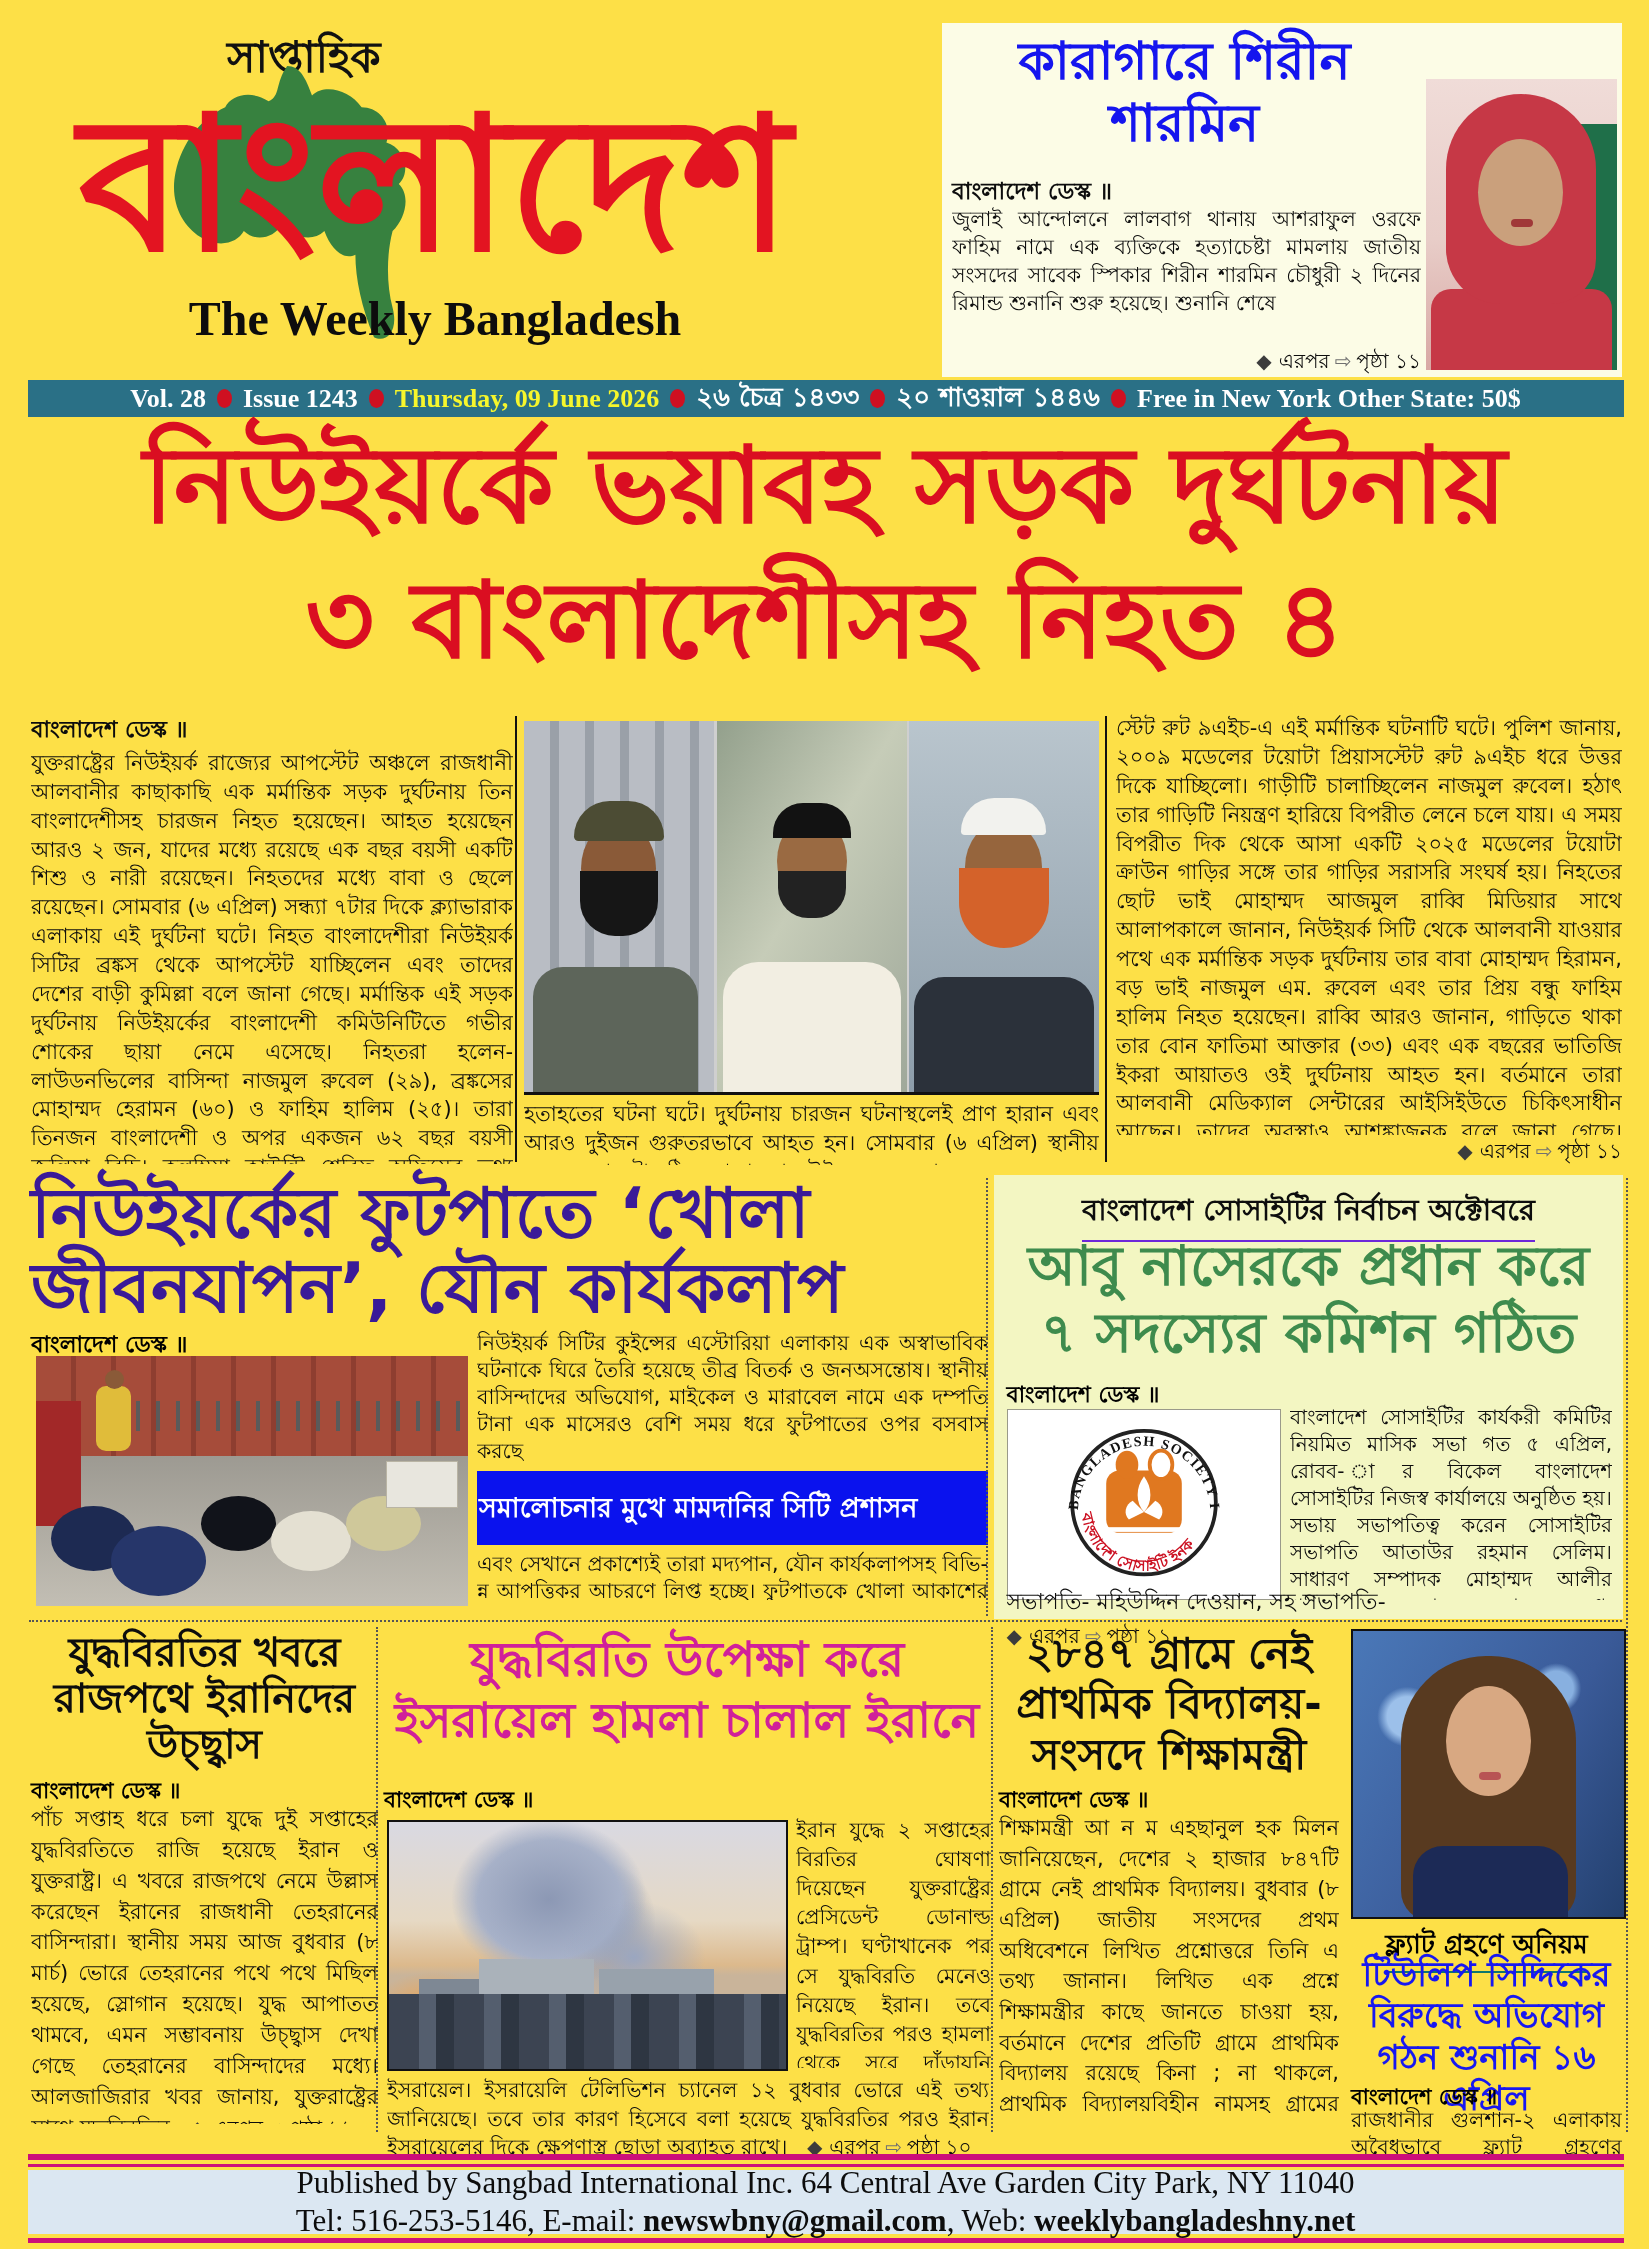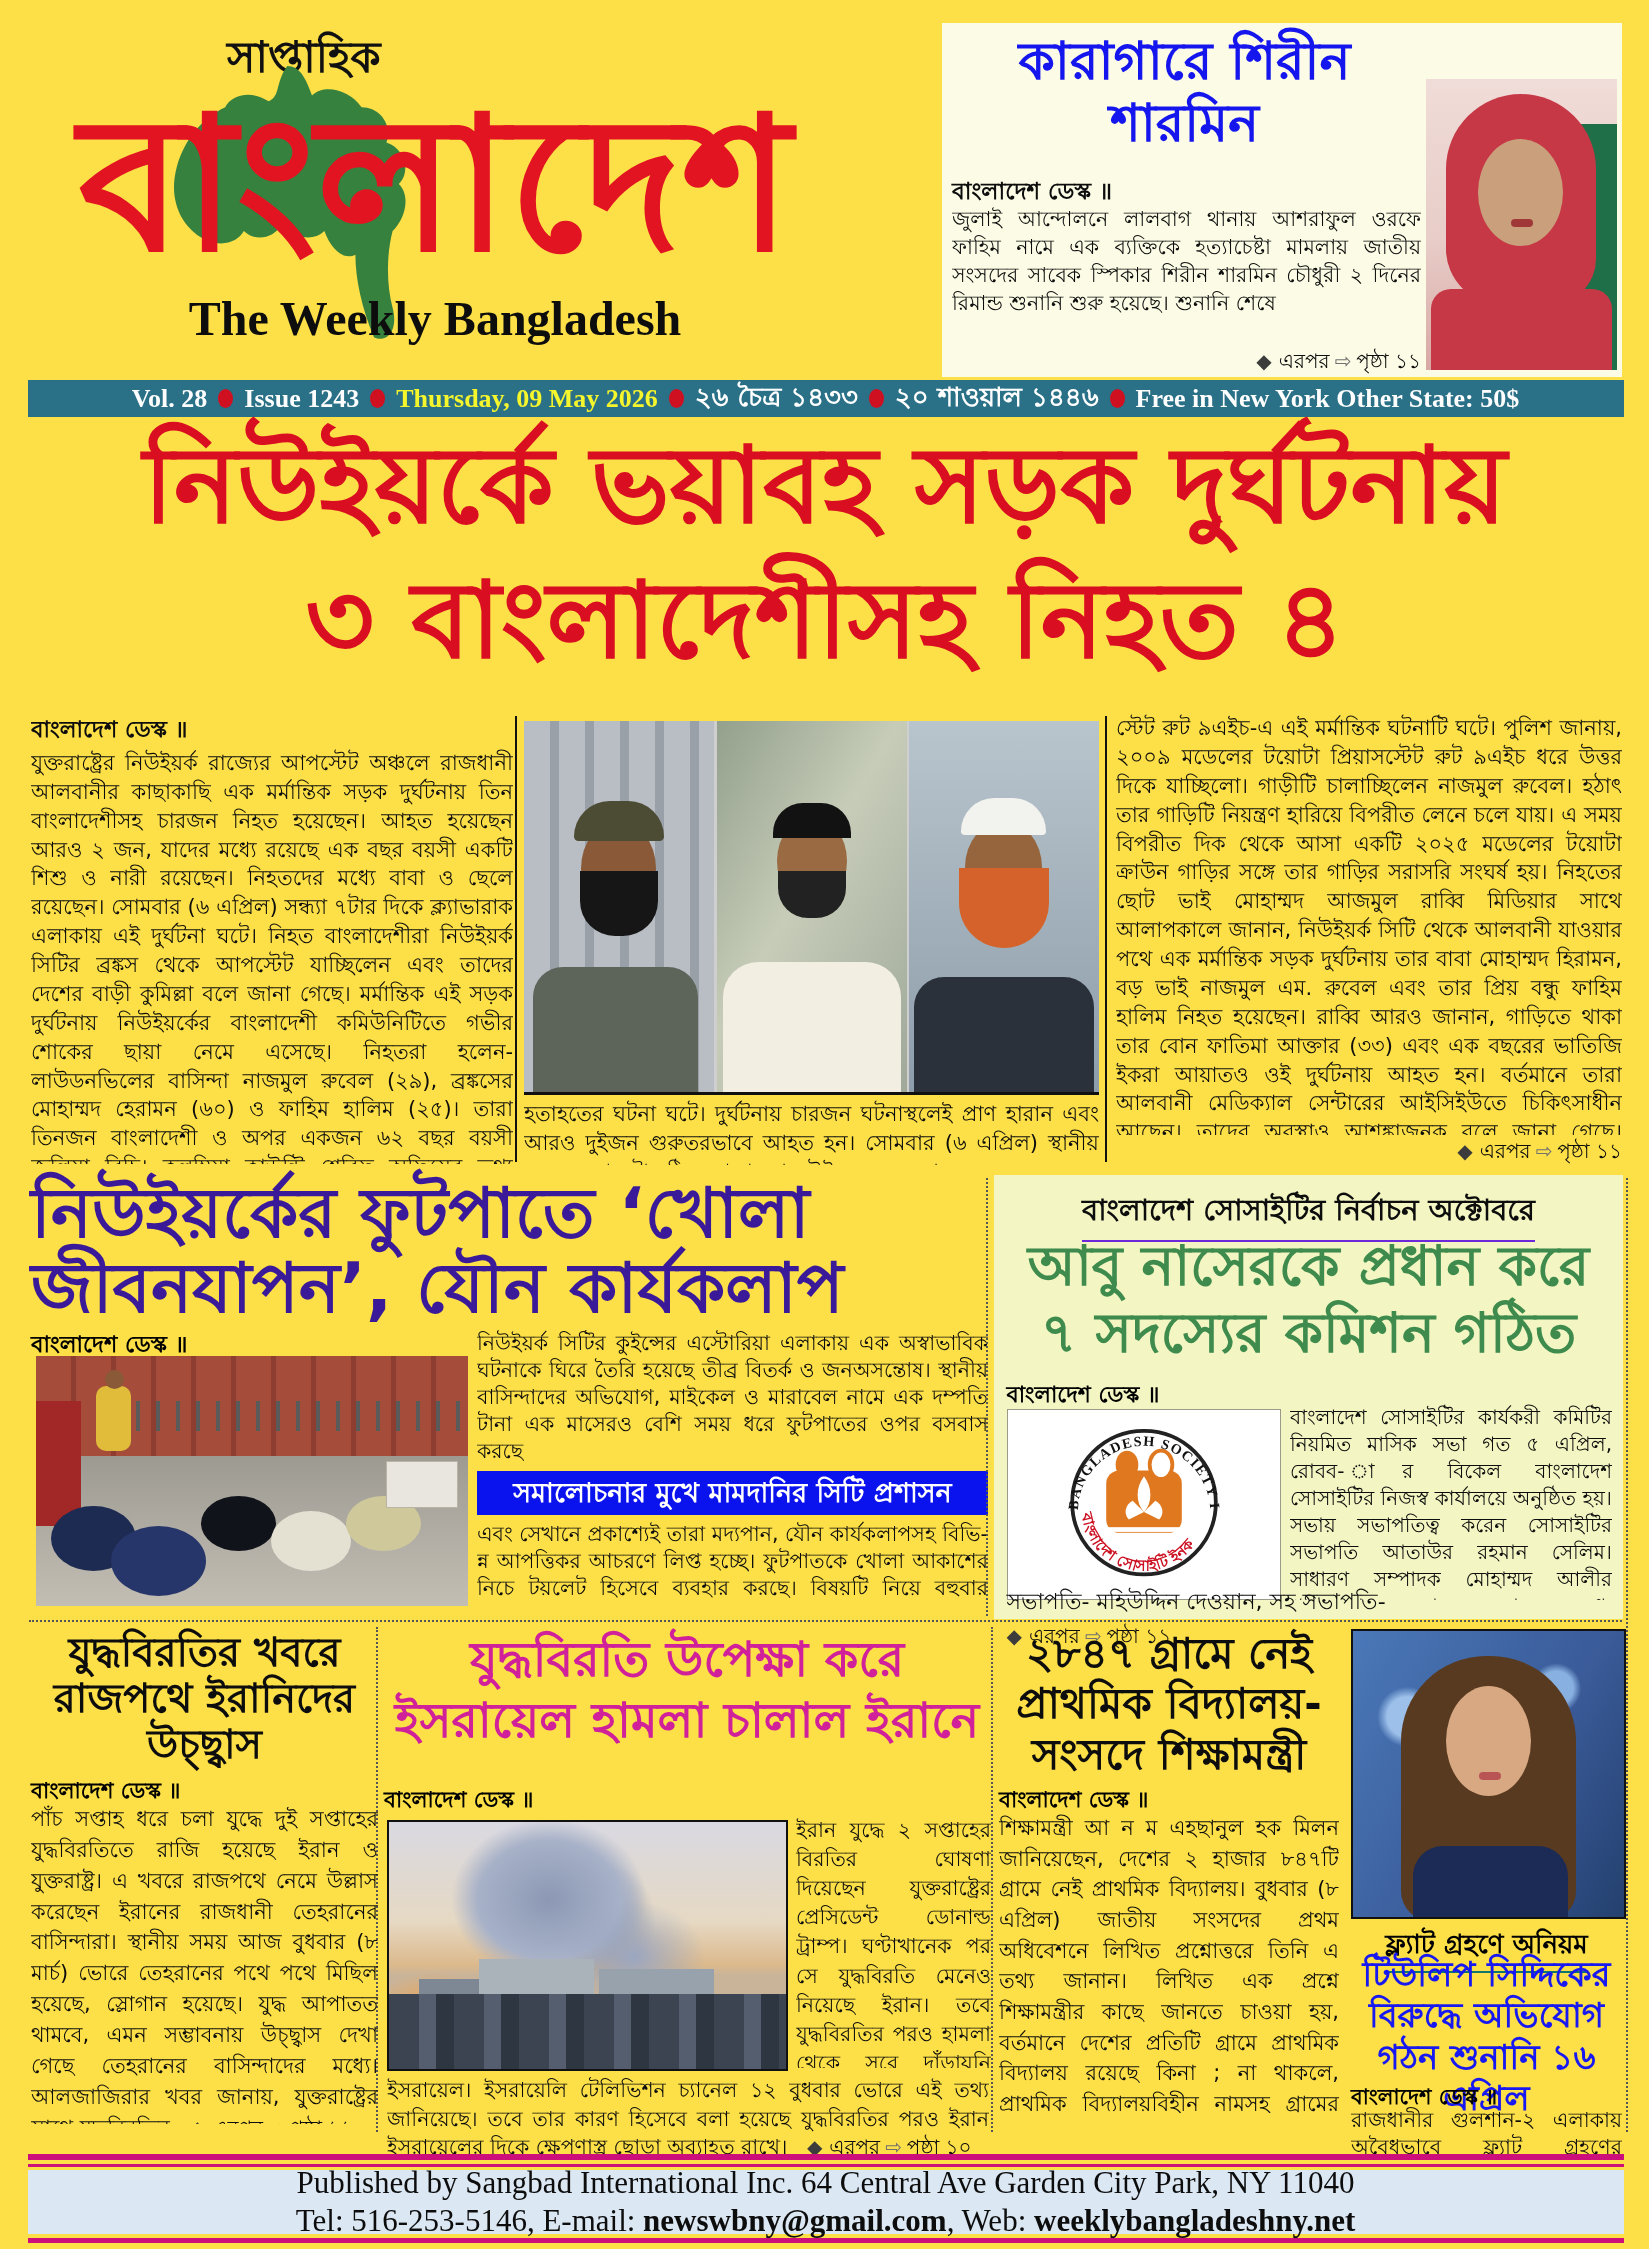--- a/index.html
+++ b/index.html
@@ -48,21 +48,21 @@
   
   .jump .jd{color:#3c3c3c;margin-right:7px;}
   .jump .ja{color:#707070;margin:0 5px;}
   .jump{white-space:nowrap;font-size:20px;color:#0d0d0d;}
 
   
   .fp-hl{left:31px;top:1176px;width:952px;font-size:69px;line-height:1.08;font-weight:bold;color:#3a1a98;}
   .fp-by{left:31px;top:1327px;font-size:22.5px;font-weight:bold;}
   .photo-street{left:36px;top:1356px;width:432px;height:250px;overflow:hidden;background:#b7b3aa;}
   .fp-textcol{left:477px;top:1330px;width:511px;height:270px;overflow:hidden;font-size:20.5px;line-height:1.32;color:#0d0d0d;}
-  .fp-banner{margin:6px 0;background:#0a12ee;color:#fff;font-size:27px;font-weight:bold;text-align:center;padding:7px 2px;line-height:1.1;}
+  .fp-banner{margin:6px 0;background:#0a12ee;color:#fff;font-size:27px;font-weight:bold;padding:22px 2px;line-height:1.1;}
 
   
   .so-box{left:994px;top:1175px;width:629px;height:444px;background:#f3f6c2;}
   .so-kick{left:0;top:12px;width:100%;text-align:center;font-size:29px;font-weight:bold;color:#0d0d0d;}
   .so-kick span{display:inline-block;border-bottom:2px solid #6d28d9;padding-bottom:4px;}
   .so-hl{left:14px;top:58px;width:601px;text-align:center;font-size:55px;line-height:1.22;font-weight:bold;color:#3e8b4d;}
   .so-by{left:12.5px;top:202px;font-size:22px;font-weight:bold;}
   .so-logo{left:12.5px;top:234px;width:272px;height:189px;background:#fff;border:1px solid #9a9a8a;}
   .so-body{left:296px;top:229px;width:322px;height:196px;font-size:20px;line-height:1.35;color:#0d0d0d;overflow:hidden;text-align:justify;}
   .so-tail{left:12.5px;top:409px;width:605px;display:flex;justify-content:space-between;align-items:baseline;font-size:22px;color:#0d0d0d;flex-direction:column;}
@@ -182,21 +182,21 @@
       <div class="shape sh-face"></div>
       <div class="shape sh-lips"></div>
     </div>
   </div>
 
   <div class="abs datebar">
     <span>Vol. 28</span>
     <span class="dot"></span>
     <span>Issue 1243</span>
     <span class="dot"></span>
-    <span class="yel">Thursday, 09 May 2026</span>
+    <span class="yel">Thursday, 09 June 2026</span>
     <span class="dot"></span>
     <span class="bn">২৬ চৈত্র ১৪৩৩</span>
     <span class="dot"></span>
     <span class="bn">২০ শাওয়াল ১৪৪৬</span>
     <span class="dot"></span>
     <span>Free in New York Other State: 50$</span>
   </div>
 
   <div class="abs lead-hl bn">
     <div>নিউইয়র্কে ভয়াবহ সড়ক দুর্ঘটনায়</div>

